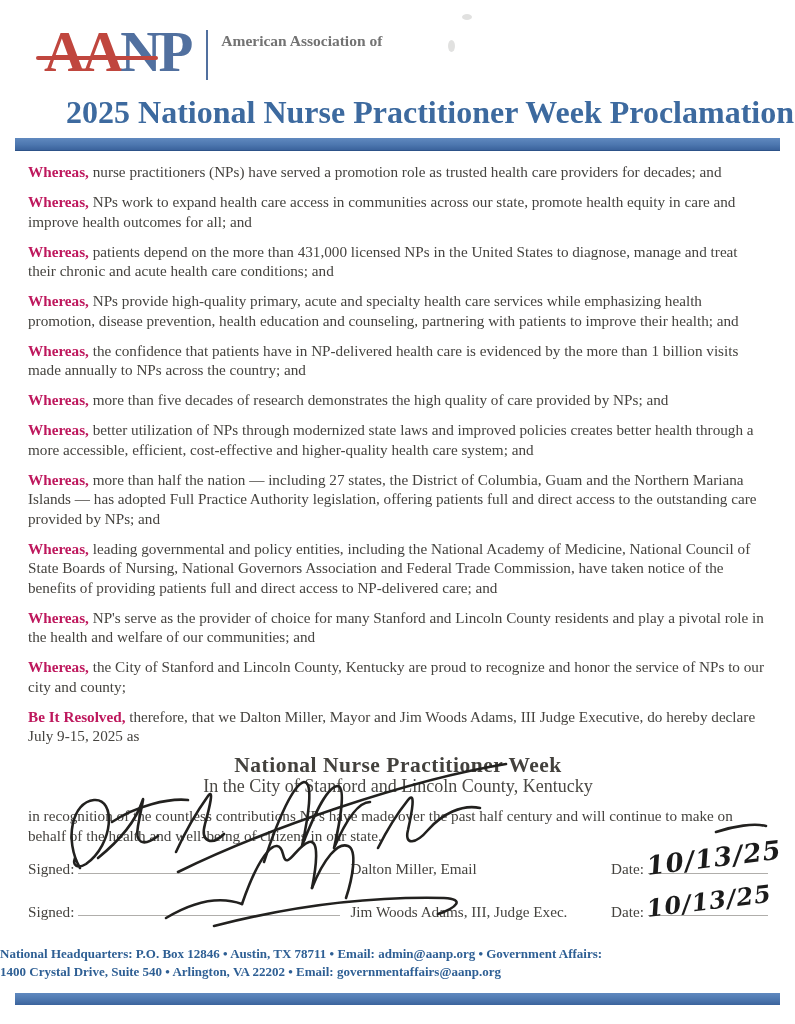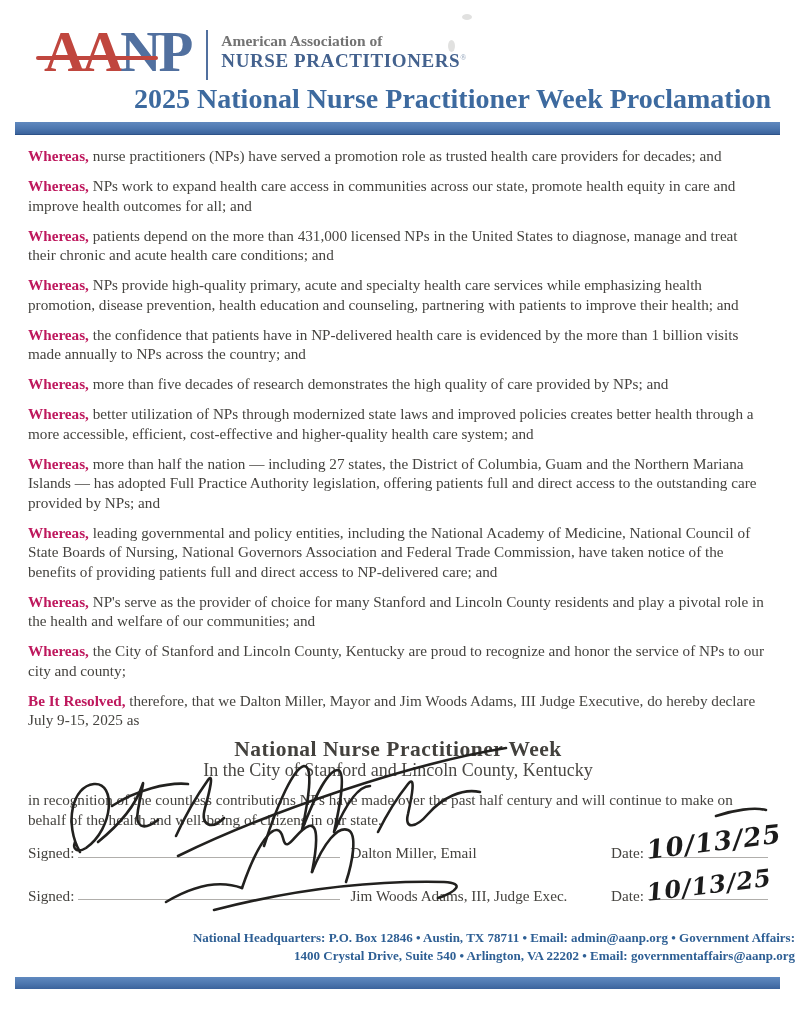--- a/index.html
+++ b/index.html
@@ -22,22 +22,22 @@
   .logo-crossbar {
     position:absolute; left:-8px; top:30px; width:122px; height:4px;
     background:#c0463e; border-radius:2px;
   }
   .logo-divider { width:2px; height:50px; background:#51709f; margin:4px 13px 0 16px; }
   .org-names { padding-top:6px; line-height:1.15; }
   .org-line1 { color:#737373; font-weight:bold; font-size:15.5px; }
   .org-line2 { color:#44628e; font-weight:bold; font-size:19px; letter-spacing:0.6px; }
   .org-tm { font-size:8px; vertical-align:super; color:#8fa0b8; font-weight:normal; }
   .doc-title {
-    text-align:right; padding-right:24px; margin-top:3px;
-    color:#3d6a9f; font-weight:bold; font-size:28px;
+    text-align:right; padding-right:1px; margin-top:14px;
+    color:#3d6a9f; font-weight:bold; font-size:32px;
   }
   .blue-bar {
     height:12px; margin:7px 15px 0;
     background:linear-gradient(to bottom,#6089bf 0%, #4d77af 55%, #3b639c 100%);
     border-bottom:1px solid #2d5288;
   }
   
   .content { padding:11px 27px 0 28px; font-size:15.2px; line-height:19.5px; }
   .content p { margin:0 0 10.5px; }
   .lead { font-weight:bold; color:#be185d; }
@@ -64,41 +64,40 @@
   .date-hand {
     position:absolute; left:0px; bottom:-3px;
     font-family:"DejaVu Serif", serif; font-style:italic; font-weight:bold;
     font-size:24px; letter-spacing:1px; color:#1b1b1b;
     transform:rotate(-7deg); transform-origin:left bottom; white-space:nowrap;
   }
   .date-hand.big { font-size:26px; bottom:-4px; }
   .flex-spacer { flex:1; }
   
   .footer {
-    text-align:right; color:#2e5f94; font-weight:bold;
+    text-align:left; color:#2e5f94; font-weight:bold;
     font-size:13px; line-height:17.5px; margin-top:24px;
   }
   .bottom-bar {
     height:12px; margin:13px 15px 0;
     background:linear-gradient(to bottom,#6089bf 0%, #4d77af 55%, #3b639c 100%);
   }
   .scan-speck { position:absolute; background:#c9c9c6; border-radius:50%; opacity:0.55; }
 </style>
 </head>
 <body>
 
 <div class="logo-row">
   <div class="acronym">
     <span class="acr-aa">AA</span><span class="acr-np">NP</span>
     <span class="logo-crossbar"></span>
   </div>
   <div class="logo-divider"></div>
   <div class="org-names">
     <div class="org-line1">American Association of</div>
-    <div class="org-line2"><span>NURSE PRACTITIONERS</span><span class="org-tm">®</span></div>
   </div>
 </div>
 <div class="doc-title">2025 National Nurse Practitioner Week Proclamation</div>
 <div class="blue-bar"></div>
 
 <div class="content">
 
   <p><span class="lead">Whereas,</span><span> nurse practitioners (NPs) have served a promotion role as trusted health care providers for decades; and</span></p>
   <p><span class="lead">Whereas,</span><span> NPs work to expand health care access in communities across our state, promote health equity in care and improve health outcomes for all; and</span></p>
   <p><span class="lead">Whereas,</span><span> patients depend on the more than 431,000 licensed NPs in the United States to diagnose, manage and treat their chronic and acute health care conditions; and</span></p>

